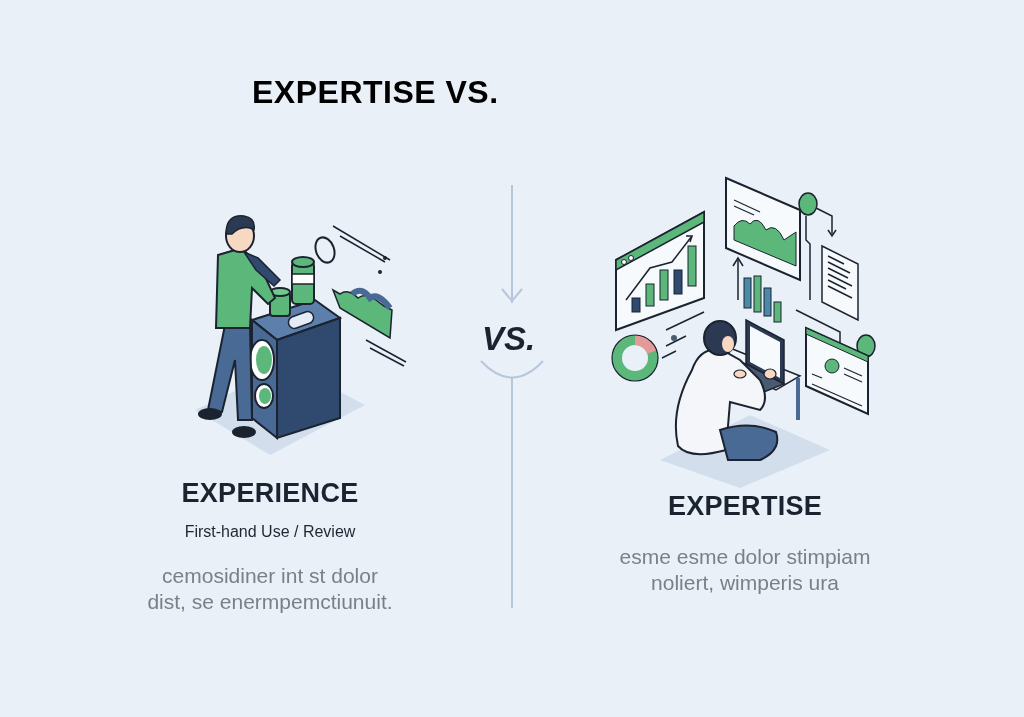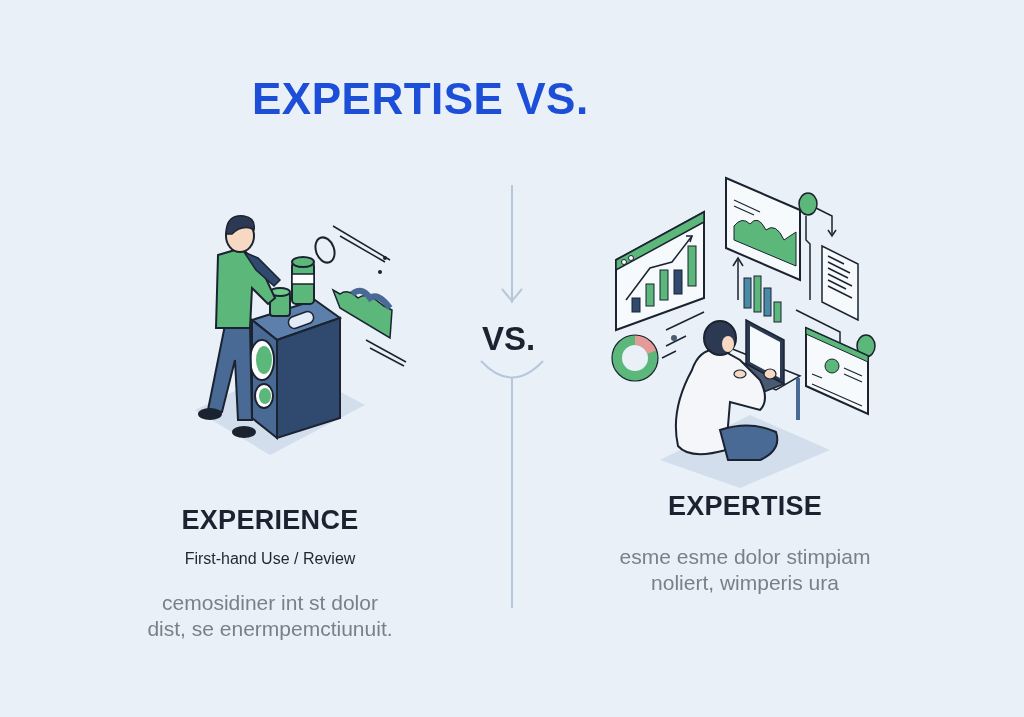--- a/index.html
+++ b/index.html
@@ -4,39 +4,39 @@
 <style>
   html, body { margin: 0; padding: 0; }
   body {
     width: 1024px; height: 717px; overflow: hidden;
     background: #e9f0f8;
     font-family: "Liberation Sans", "DejaVu Sans", sans-serif;
     position: relative;
   }
   .title {
     position: absolute; left: 252px; top: 74px;
-    font-size: 44px; font-weight: 700; color: #1d4ed8;
+    font-size: 32px; font-weight: 700; color: #000000;
     letter-spacing: 0.5px; margin: 0;
   }
   .divider-top {
     position: absolute; left: 511px; top: 185px; width: 2px; height: 118px;
     background: #b7c7db;
   }
   .divider-arrow { position: absolute; left: 499px; top: 286px; }
   .vs-label {
     position: absolute; left: 482px; top: 320px;
-    font-size: 33px; font-weight: 700; color: #1b2330;
+    font-size: 33px; font-weight: 700; color: #1b2330; font-style: italic;
   }
   .divider-arc { position: absolute; left: 478px; top: 358px; }
   .divider-bottom {
     position: absolute; left: 511px; top: 378px; width: 2px; height: 230px;
     background: #b7c7db;
   }
   .panel { position: absolute; text-align: center; }
-  .panel-left { left: 120px; width: 300px; top: 505px; }
+  .panel-left { left: 120px; width: 300px; top: 478px; }
   .panel-right { left: 570px; width: 350px; top: 491px; }
   .panel h2 {
     margin: 0; font-size: 27px; font-weight: 700; color: #1b2330;
     letter-spacing: 0.3px;
   }
   .panel .subtitle {
     margin-top: 14px; font-size: 16px; color: #1e2631;
   }
   .panel .body {
     margin-top: 22px; font-size: 21px; color: #7a8088; line-height: 26px;

